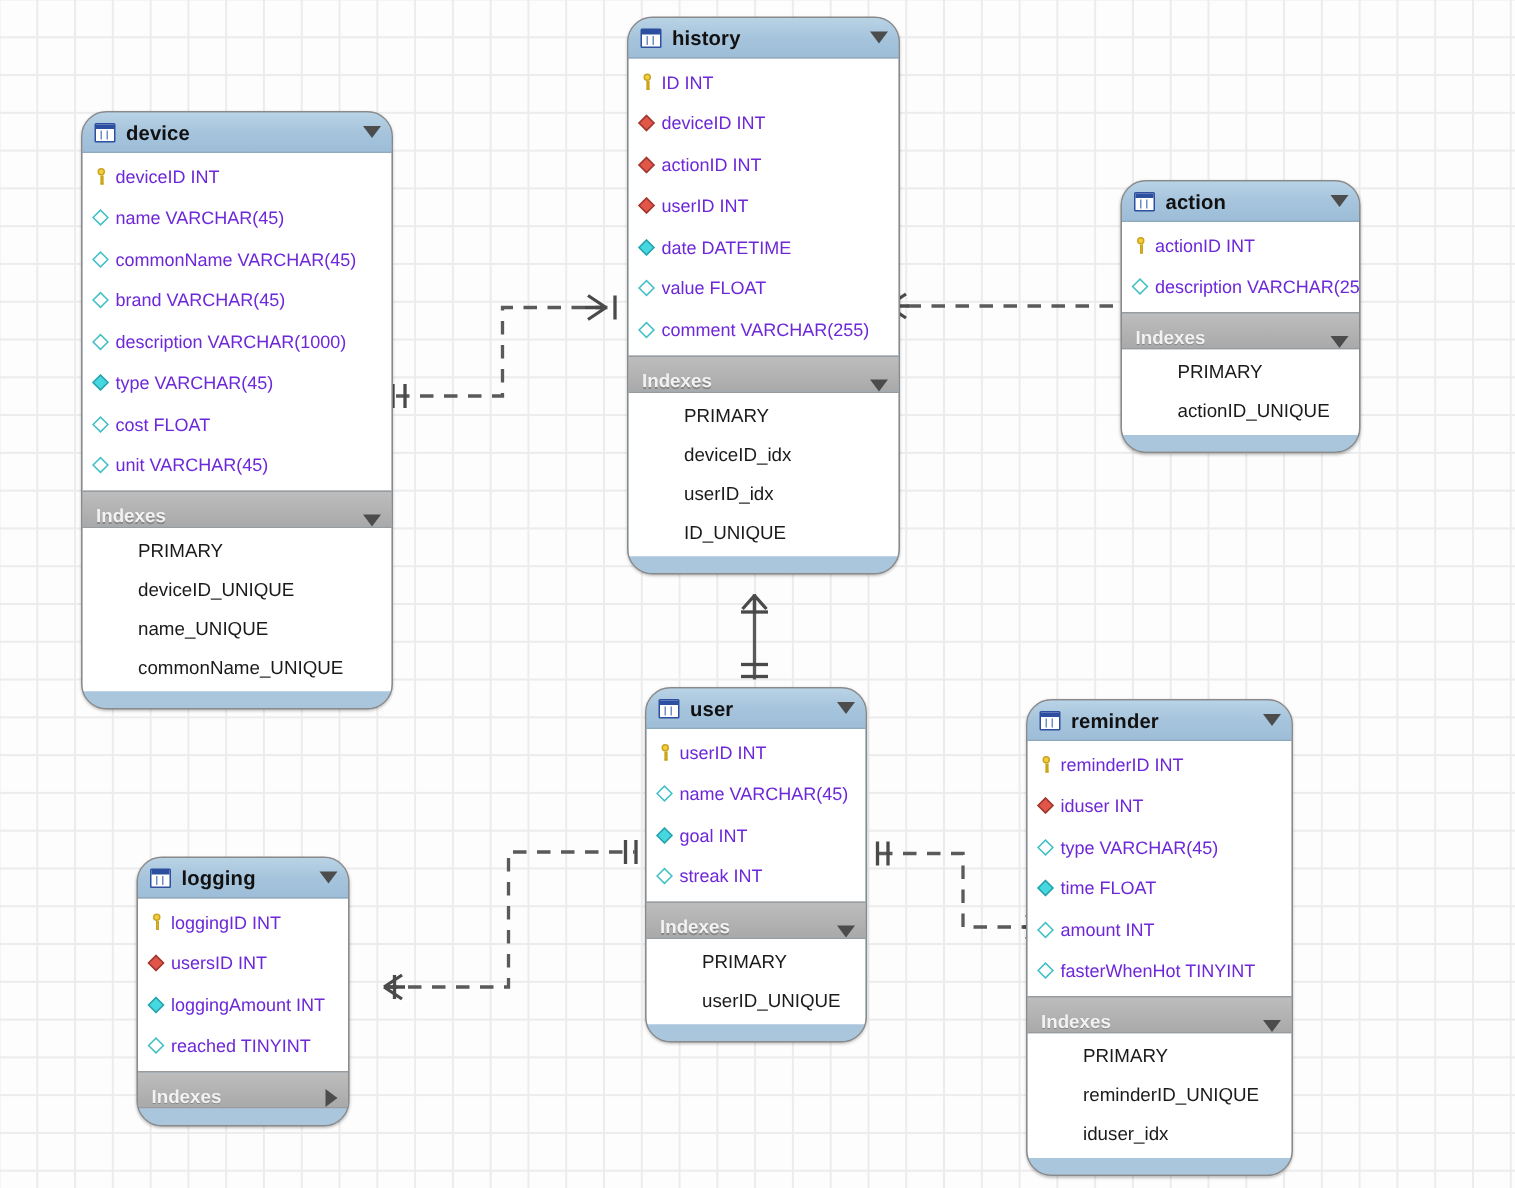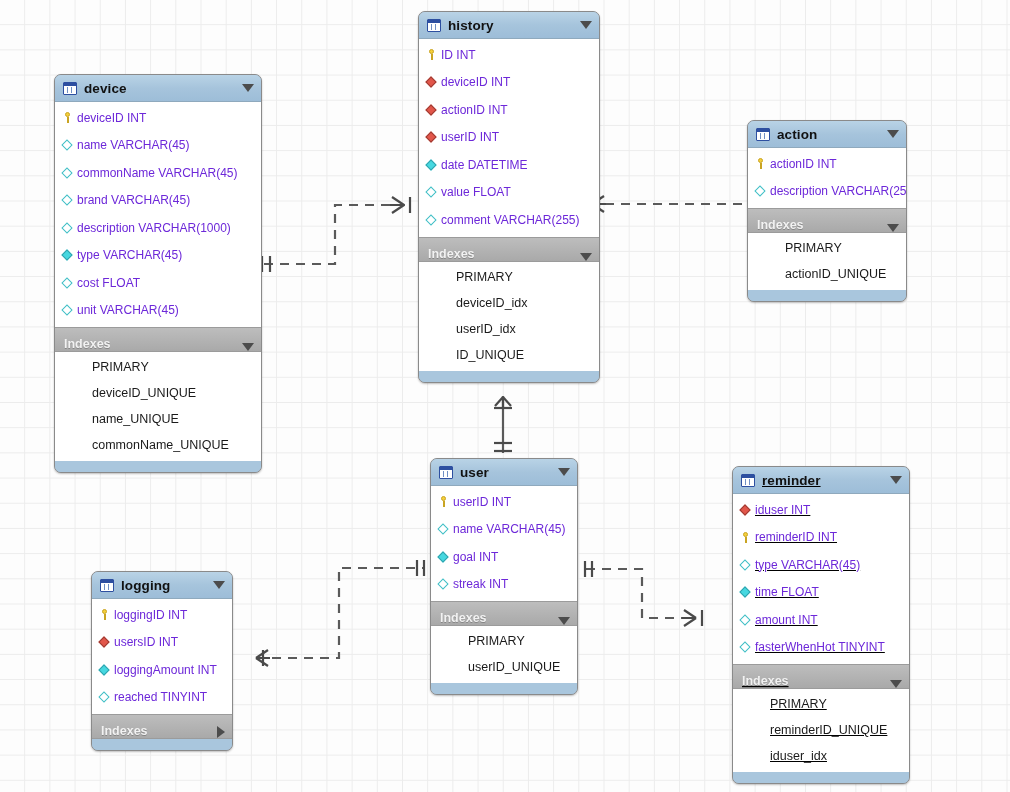--- a/index.html
+++ b/index.html
@@ -28,21 +28,21 @@
     width: 1010px;
     height: 792px;
     pointer-events: none;
   }
 
   
   .tbl {
     position: absolute;
     box-sizing: border-box;
     border: 1px solid #8a8a8a;
-    border-radius: 7px;
+    border-radius: 17px;
     background: #a9c6dd;
     box-shadow: 0 1px 2px rgba(0,0,0,0.25);
     overflow: hidden;
   }
   .tbl-header {
     height: 26px;
     display: flex;
     align-items: center;
     padding: 0 7px 0 8px;
     background: linear-gradient(to bottom, #b9d3e6 0%, #a6c4dc 50%, #9dbdd8 100%);
@@ -414,34 +414,34 @@
       <span class="idx-title">Indexes</span>
       <span class="idx-caret"></span>
     </div>
     <div class="idxs">
       <div class="idx">PRIMARY</div>
       <div class="idx">userID_UNIQUE</div>
     </div>
     <div class="tbl-footer"></div>
   </div>
 
-  <div class="tbl" style="left:732px; top:466px; width:178px;text-decoration:underline;">
+  <div class="tbl" style="left:684px; top:466px; width:178px;">
     <div class="tbl-header">
       <span class="tbl-icon"></span>
       <span class="tbl-title">reminder</span>
       <span class="tbl-caret"></span>
     </div>
     <div class="cols">
       <div class="col">
+          <span class="gly pk"></span>
+          <span class="col-name">reminderID INT</span>
+        </div>
+      <div class="col">
           <span class="gly dia dia-fk"></span>
           <span class="col-name">iduser INT</span>
-        </div>
-      <div class="col">
-          <span class="gly pk"></span>
-          <span class="col-name">reminderID INT</span>
         </div>
       <div class="col">
           <span class="gly dia"></span>
           <span class="col-name">type VARCHAR(45)</span>
         </div>
       <div class="col">
           <span class="gly dia dia-fill"></span>
           <span class="col-name">time FLOAT</span>
         </div>
       <div class="col">

